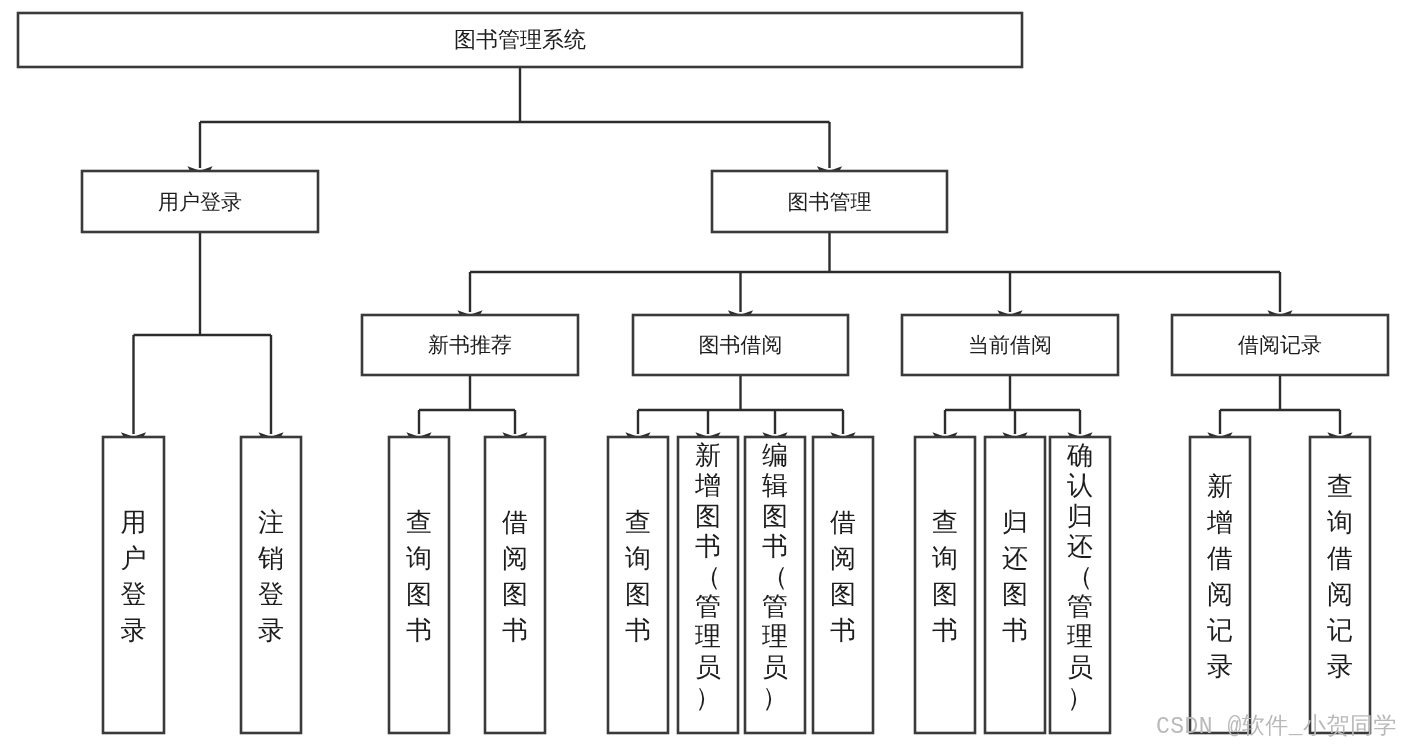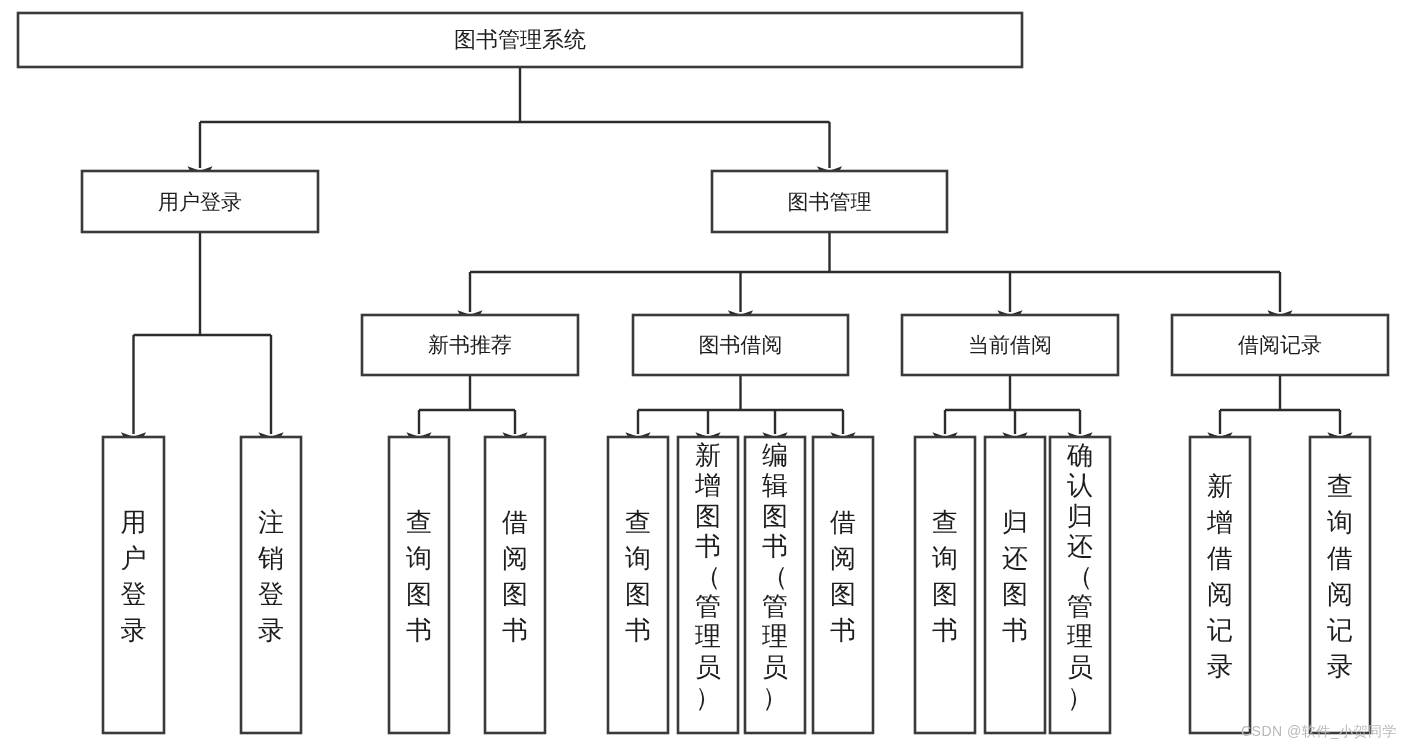--- a/index.html
+++ b/index.html
@@ -52,22 +52,22 @@
     stroke-linecap: butt;
   }
   .arrow-head {
     fill: #2c2c2c;
     stroke: none;
   }
   .watermark {
     position: absolute;
     right: 8px;
     bottom: 6px;
-    font-family: Liberation Sans, sans-serif;
-    font-size: 14px;
+    font-family: Liberation Mono, monospace;
+    font-size: 23px;
     color: #b9b9b9;
     letter-spacing: 0.5px;
     white-space: nowrap;
     pointer-events: none;
   }
 </style>
 </head>
 <body>
 
 <div id="diagram-root">

